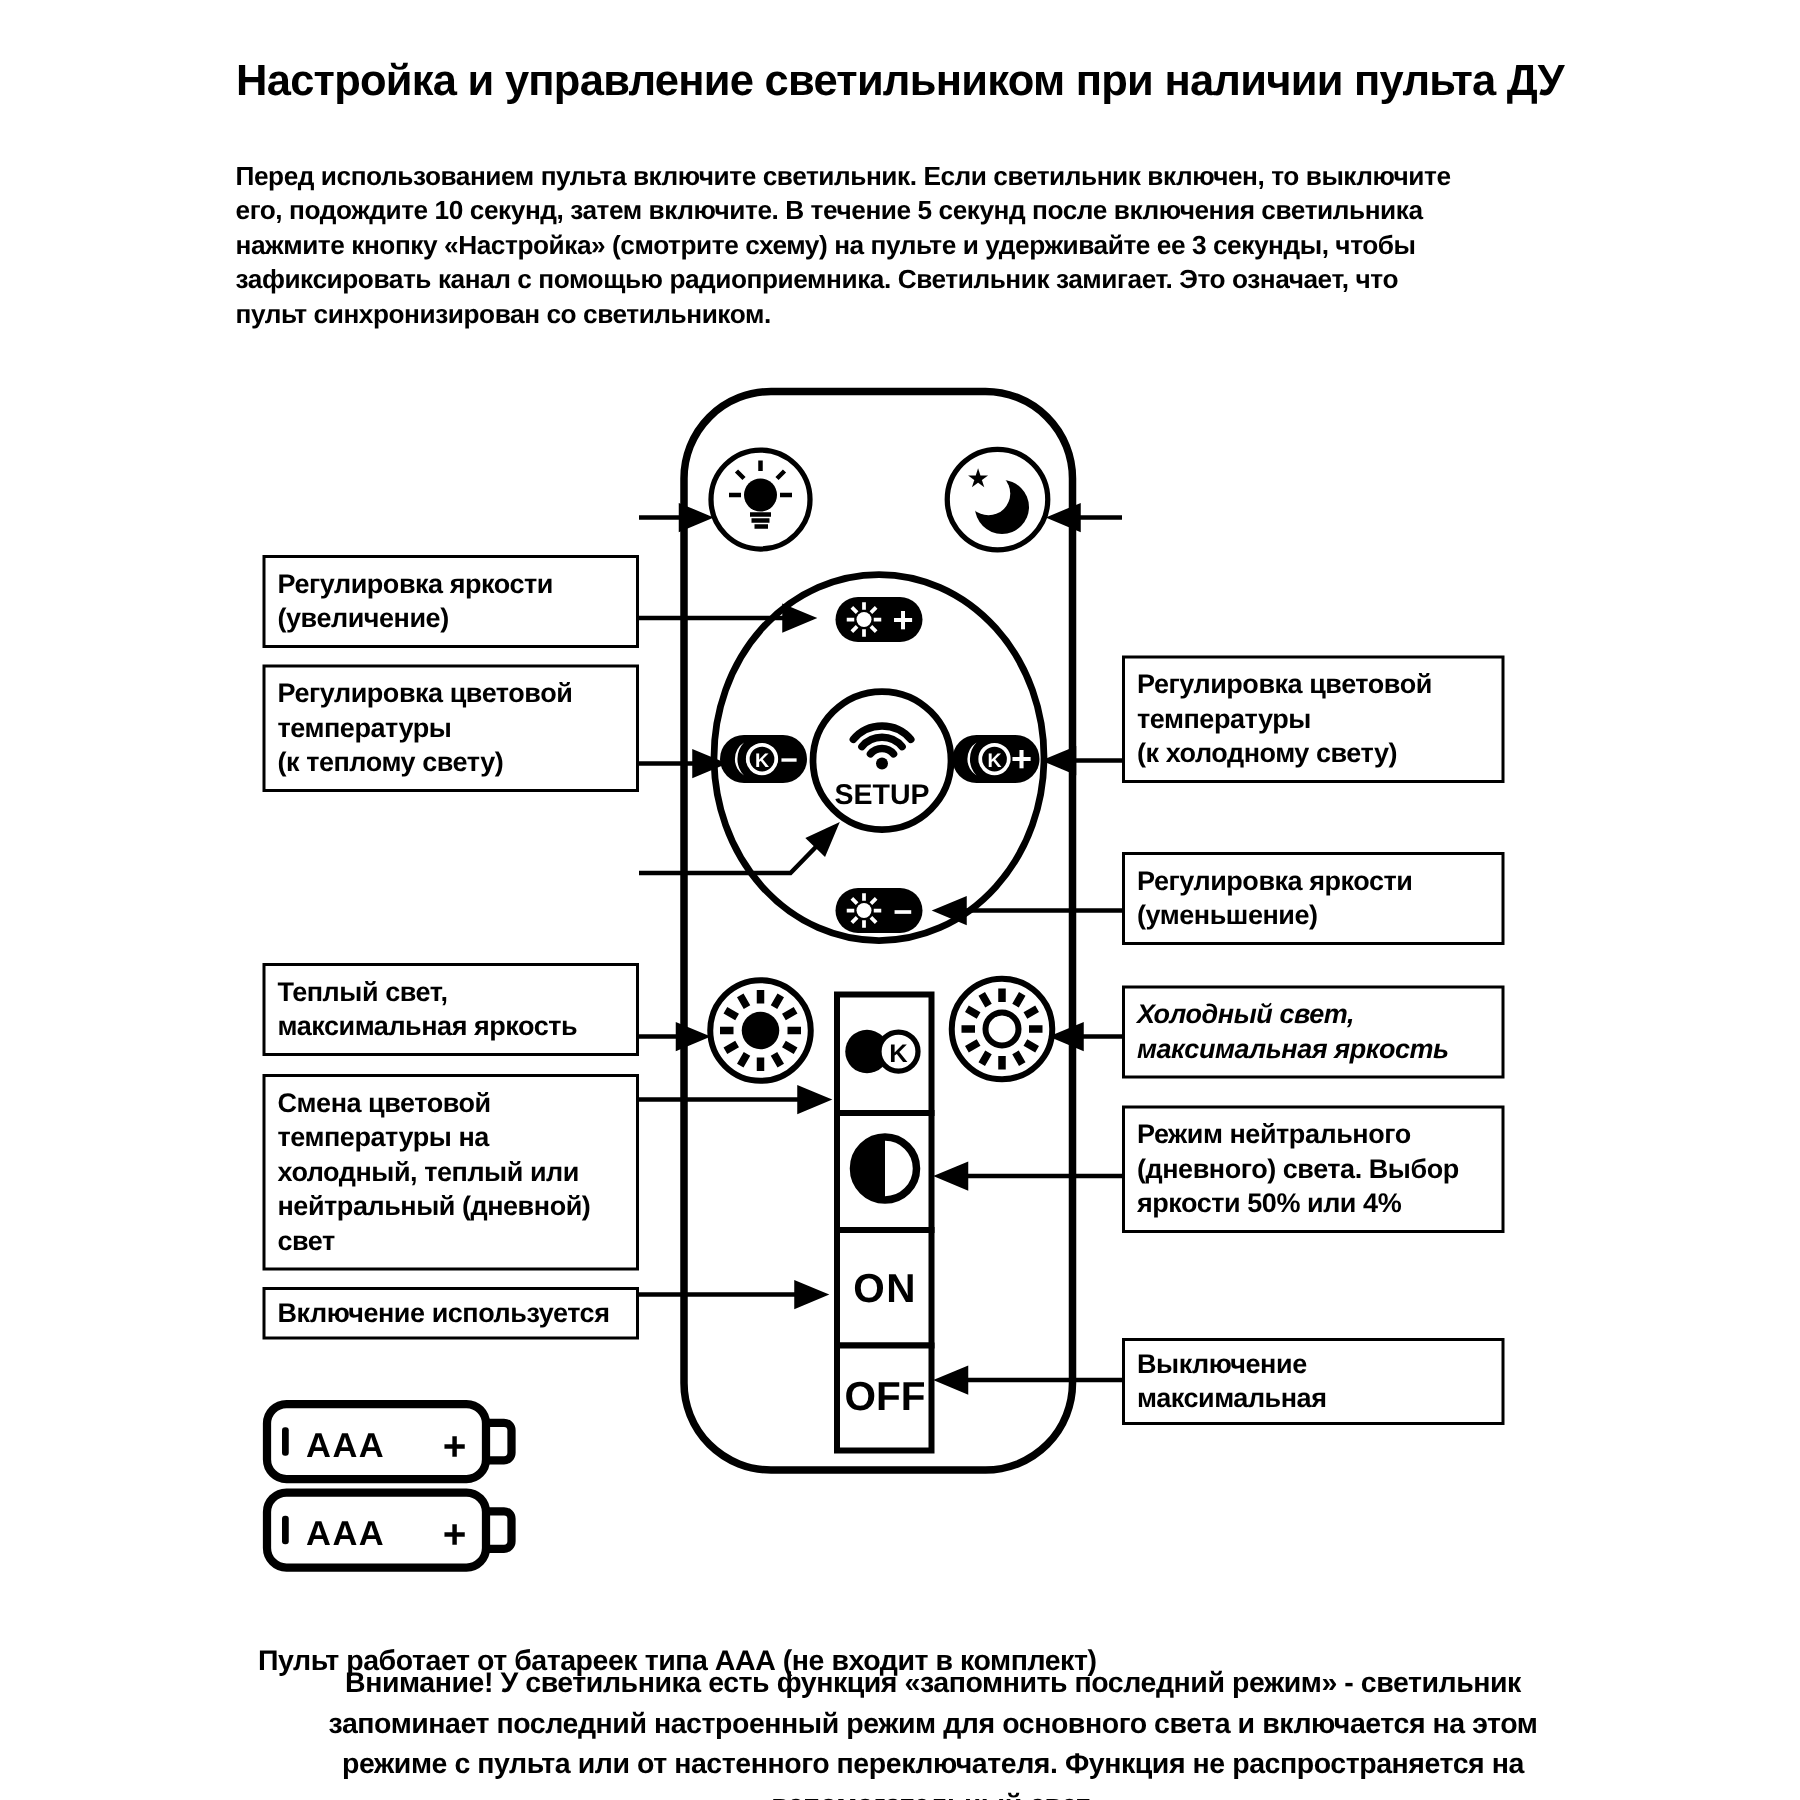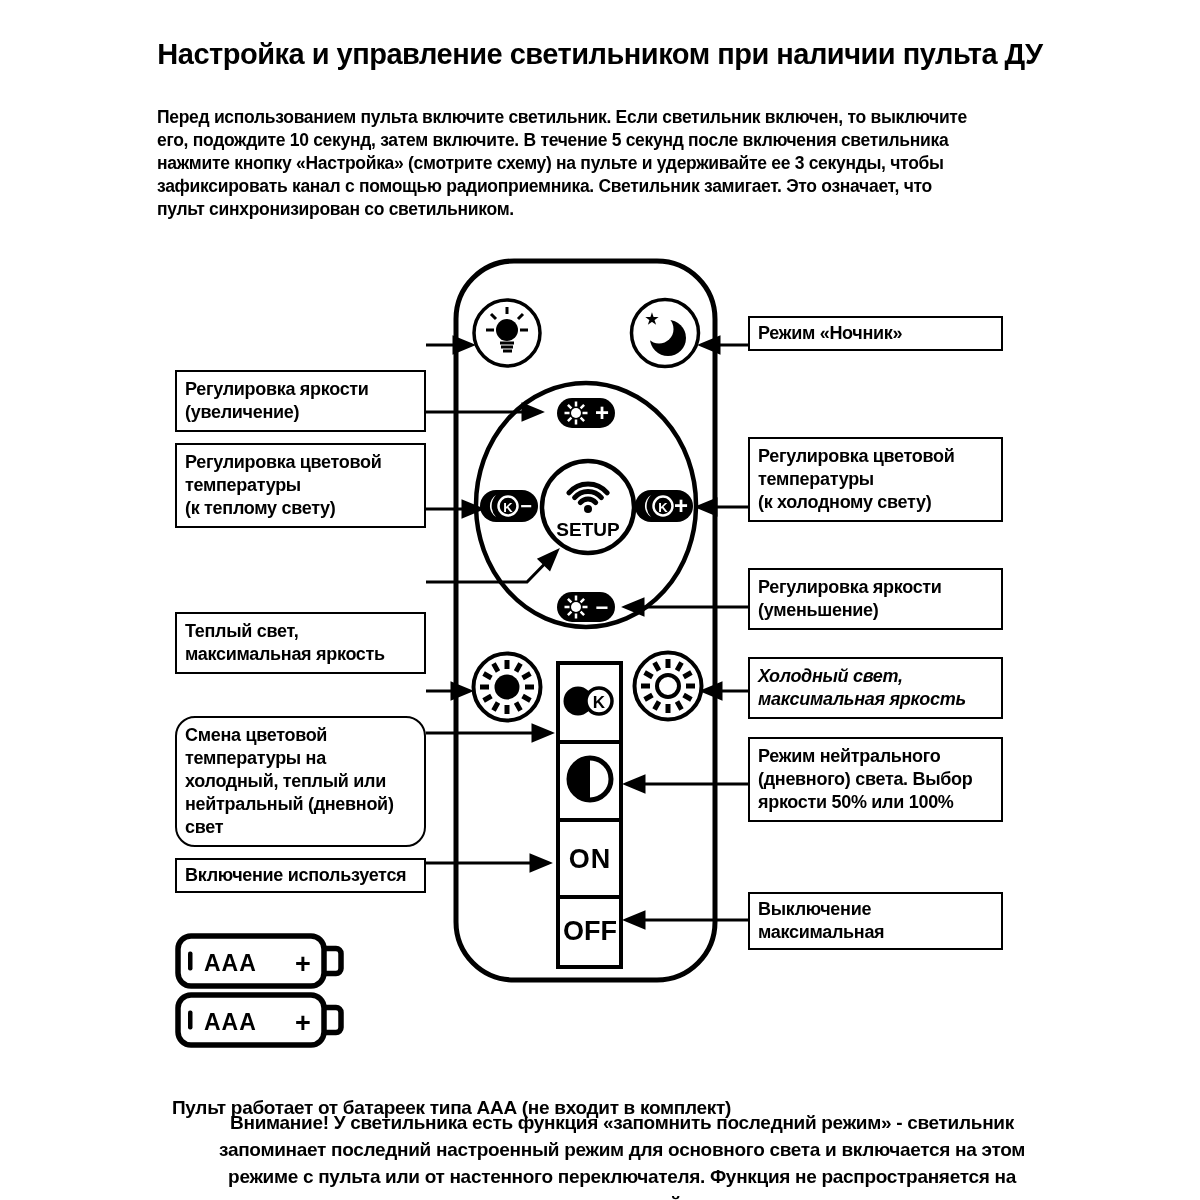--- a/index.html
+++ b/index.html
@@ -19,21 +19,21 @@
   .warning { left:172px; top:1089px; width:900px; font-size:19px;  line-height:27px;text-align:center; }
   .callout {
     position:absolute; box-sizing:border-box; border:2.5px solid #000; background:#fff;
     padding:6px 8px; font-size:18px; line-height:23px; white-space:pre-line;
     letter-spacing:-0.3px;
   }
   .callout.oneline { padding:4px 8px; }
   .cl { left:175px; width:251px; }
   .cr { left:748px; width:255px; }
   #cl1 { top:278px; } #cl2 { top:350px; } #cl3 { top:423px; } #cl4 { top:524px; }
-  #cl5 { top:592px; } #cl6 { top:696px;border-radius:20px; } #cl7 { top:838px; }
+  #cl5 { top:622px; } #cl6 { top:696px; } #cl7 { top:838px; }
   #cr1 { top:296px; } #cr2 { top:417px; } #cr3 { top:548px; } #cr4 { top:637px;font-style:italic; }
   #cr5 { top:717px; } #cr6 { top:872px; }
   svg.layer { position:absolute; left:0; top:0; }
   svg text { font-family:"Liberation Sans", sans-serif; font-weight:700; }
 </style>
 </head>
 <body>
 
 <div class="page">
 
@@ -51,31 +51,30 @@
 (к теплому свету)</div>
   <div class="callout cl" id="cl5">Теплый свет,
 максимальная яркость</div>
   <div class="callout cl" id="cl6">Смена цветовой
 температуры на
 холодный, теплый или
 нейтральный (дневной)
 свет</div>
   <div class="callout cl oneline" id="cl7">Включение используется</div>
 
-  <div class="callout cr oneline" id="cr1">Режим «Ночник»</div>
   <div class="callout cr" id="cr2">Регулировка цветовой
 температуры
 (к холодному свету)</div>
   <div class="callout cr" id="cr3">Регулировка яркости
 (уменьшение)</div>
   <div class="callout cr" id="cr4">Холодный свет,
 максимальная яркость</div>
   <div class="callout cr" id="cr5">Режим нейтрального
 (дневного) света. Выбор
-яркости 50% или 100%</div>
+яркости 50% или 4%</div>
   <div class="callout cr oneline" id="cr6">Выключение максимальная</div>
 
   <div class="para batnote">Пульт работает от батареек типа ААА (не входит в комплект)</div>
   <div class="para warning">Внимание! У светильника есть функция «запомнить последний режим» - светильник
 запоминает последний настроенный режим для основного света и включается на этом
 режиме с пульта или от настенного переключателя. Функция не распространяется на
 вспомогательный свет.</div>
 
   <svg class="layer" width="1200" height="1200" viewBox="0 0 1200 1200">
 

